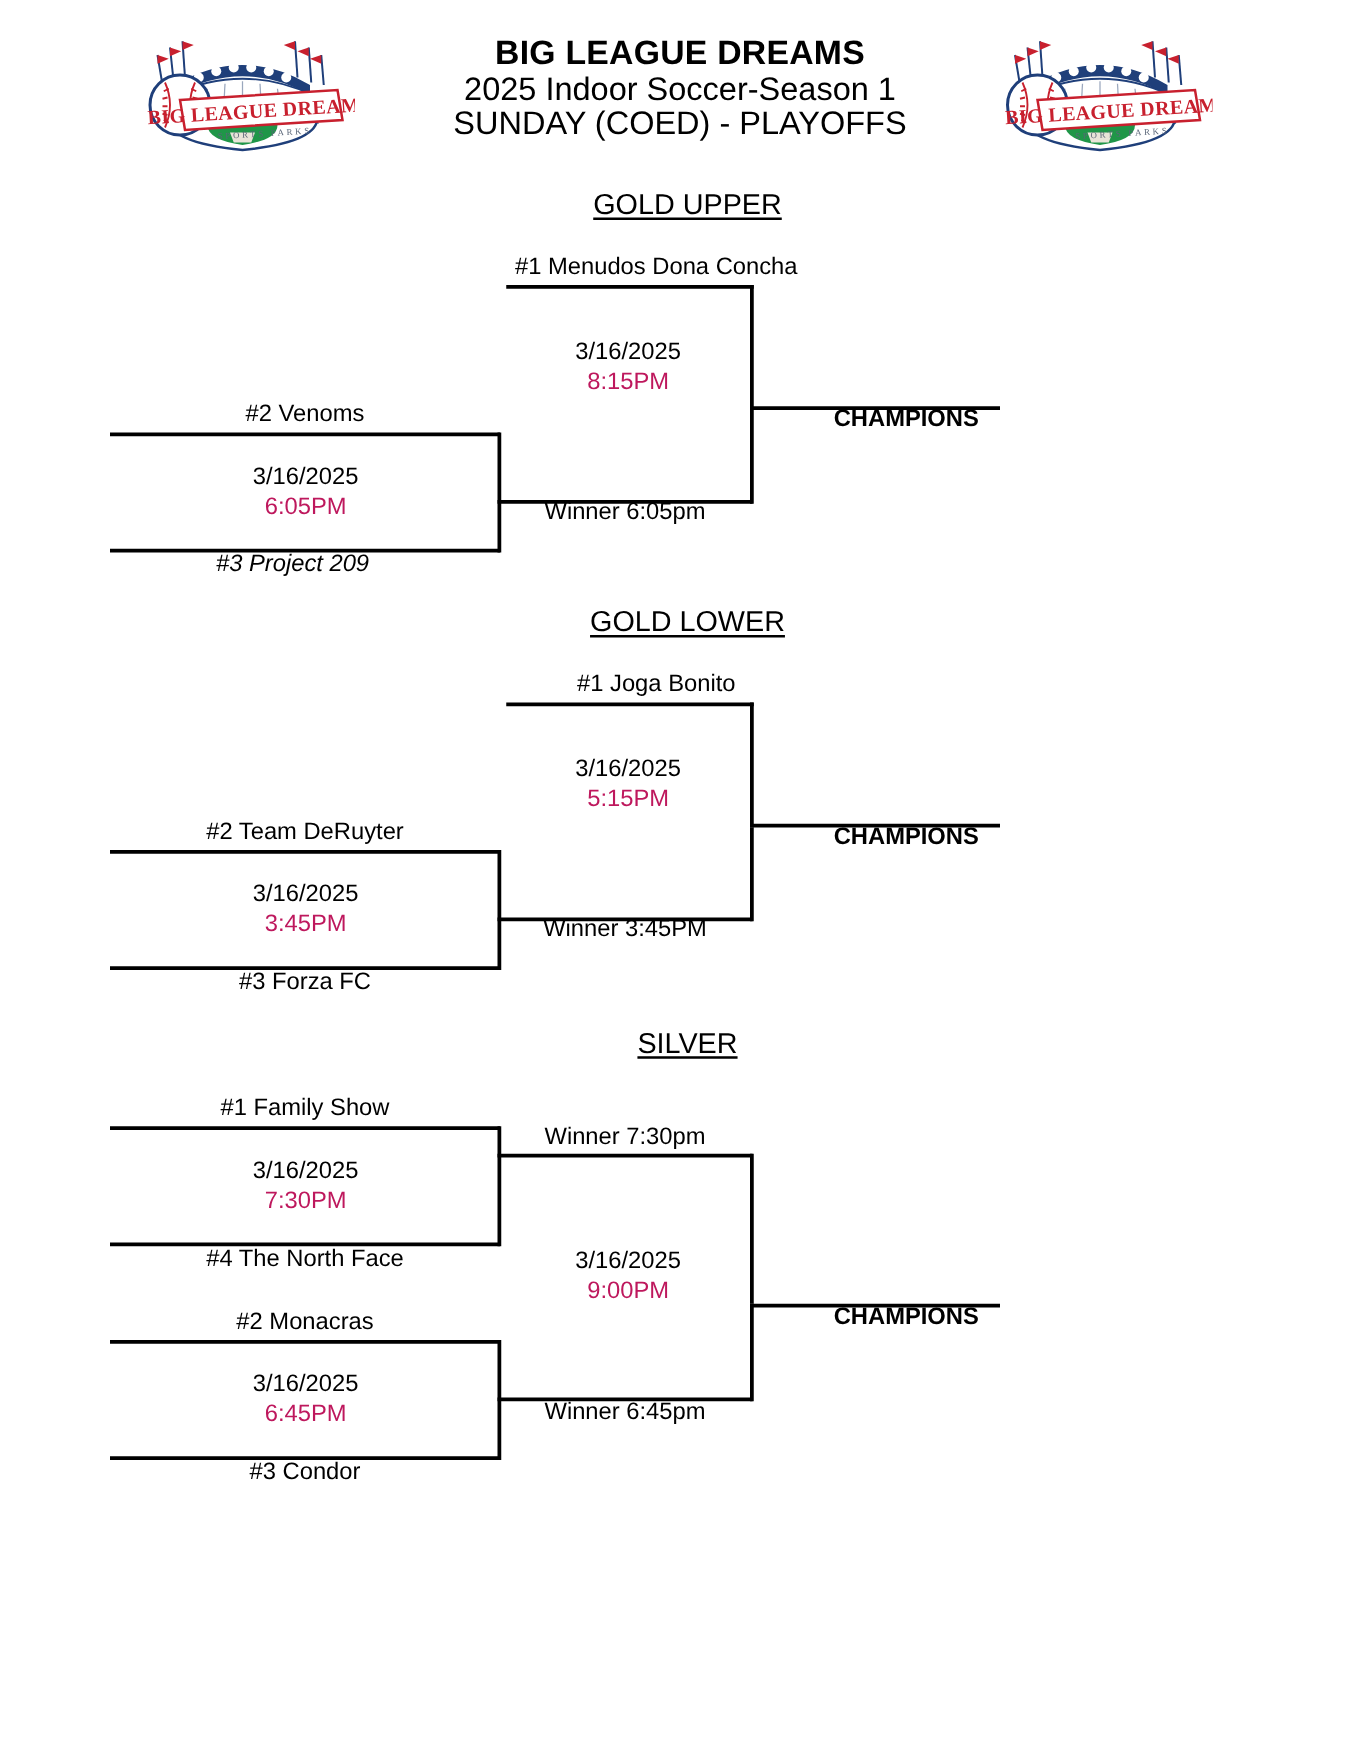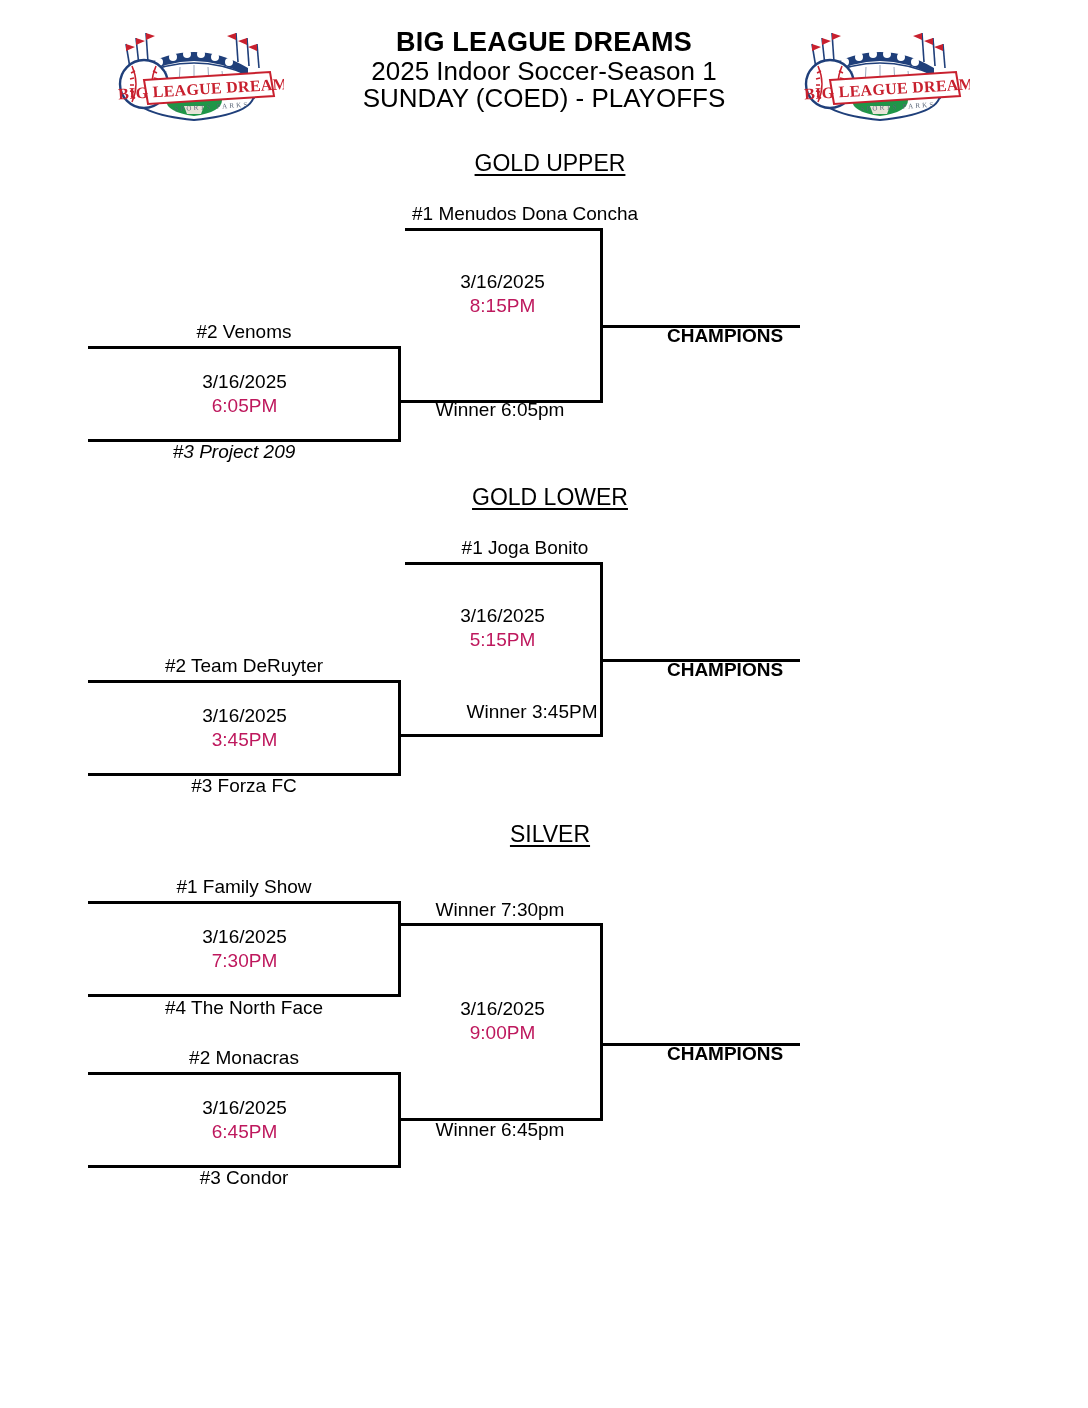--- a/index.html
+++ b/index.html
@@ -276,21 +276,21 @@
   <div class="vline" style="left:398px; top:680px; height:96px;"></div>
   <div class="hline" style="left:88px; top:773px; width:312px;"></div>
   <div class="lbl lbl-center" style="left:88px; top:774px; width:312px;">#3 Forza FC</div>
 
   <div class="matchinfo" style="left:152px; top:704px; width:185px;">
     <div>3/16/2025</div>
     <div class="time">3:45PM</div>
   </div>
 
   <div class="hline" style="left:398px; top:734px; width:204px;"></div>
-  <div class="lbl lbl-center" style="left:398px; top:700px; width:204px;margin-left:32px;">Winner 3:45PM</div>
+  <div class="lbl lbl-center" style="left:398px; top:732px; width:204px;">Winner 3:45PM</div>
 </div>
 
 <div class="section-title" style="top:821px;">SILVER</div>
 
 <div>
 
   <div class="lbl lbl-center" style="left:88px; top:875px; width:312px;">#1 Family Show</div>
   <div class="hline" style="left:88px; top:901px; width:312px;"></div>
   <div class="vline" style="left:398px; top:901px; height:96px;"></div>
   <div class="hline" style="left:88px; top:994px; width:312px;"></div>

